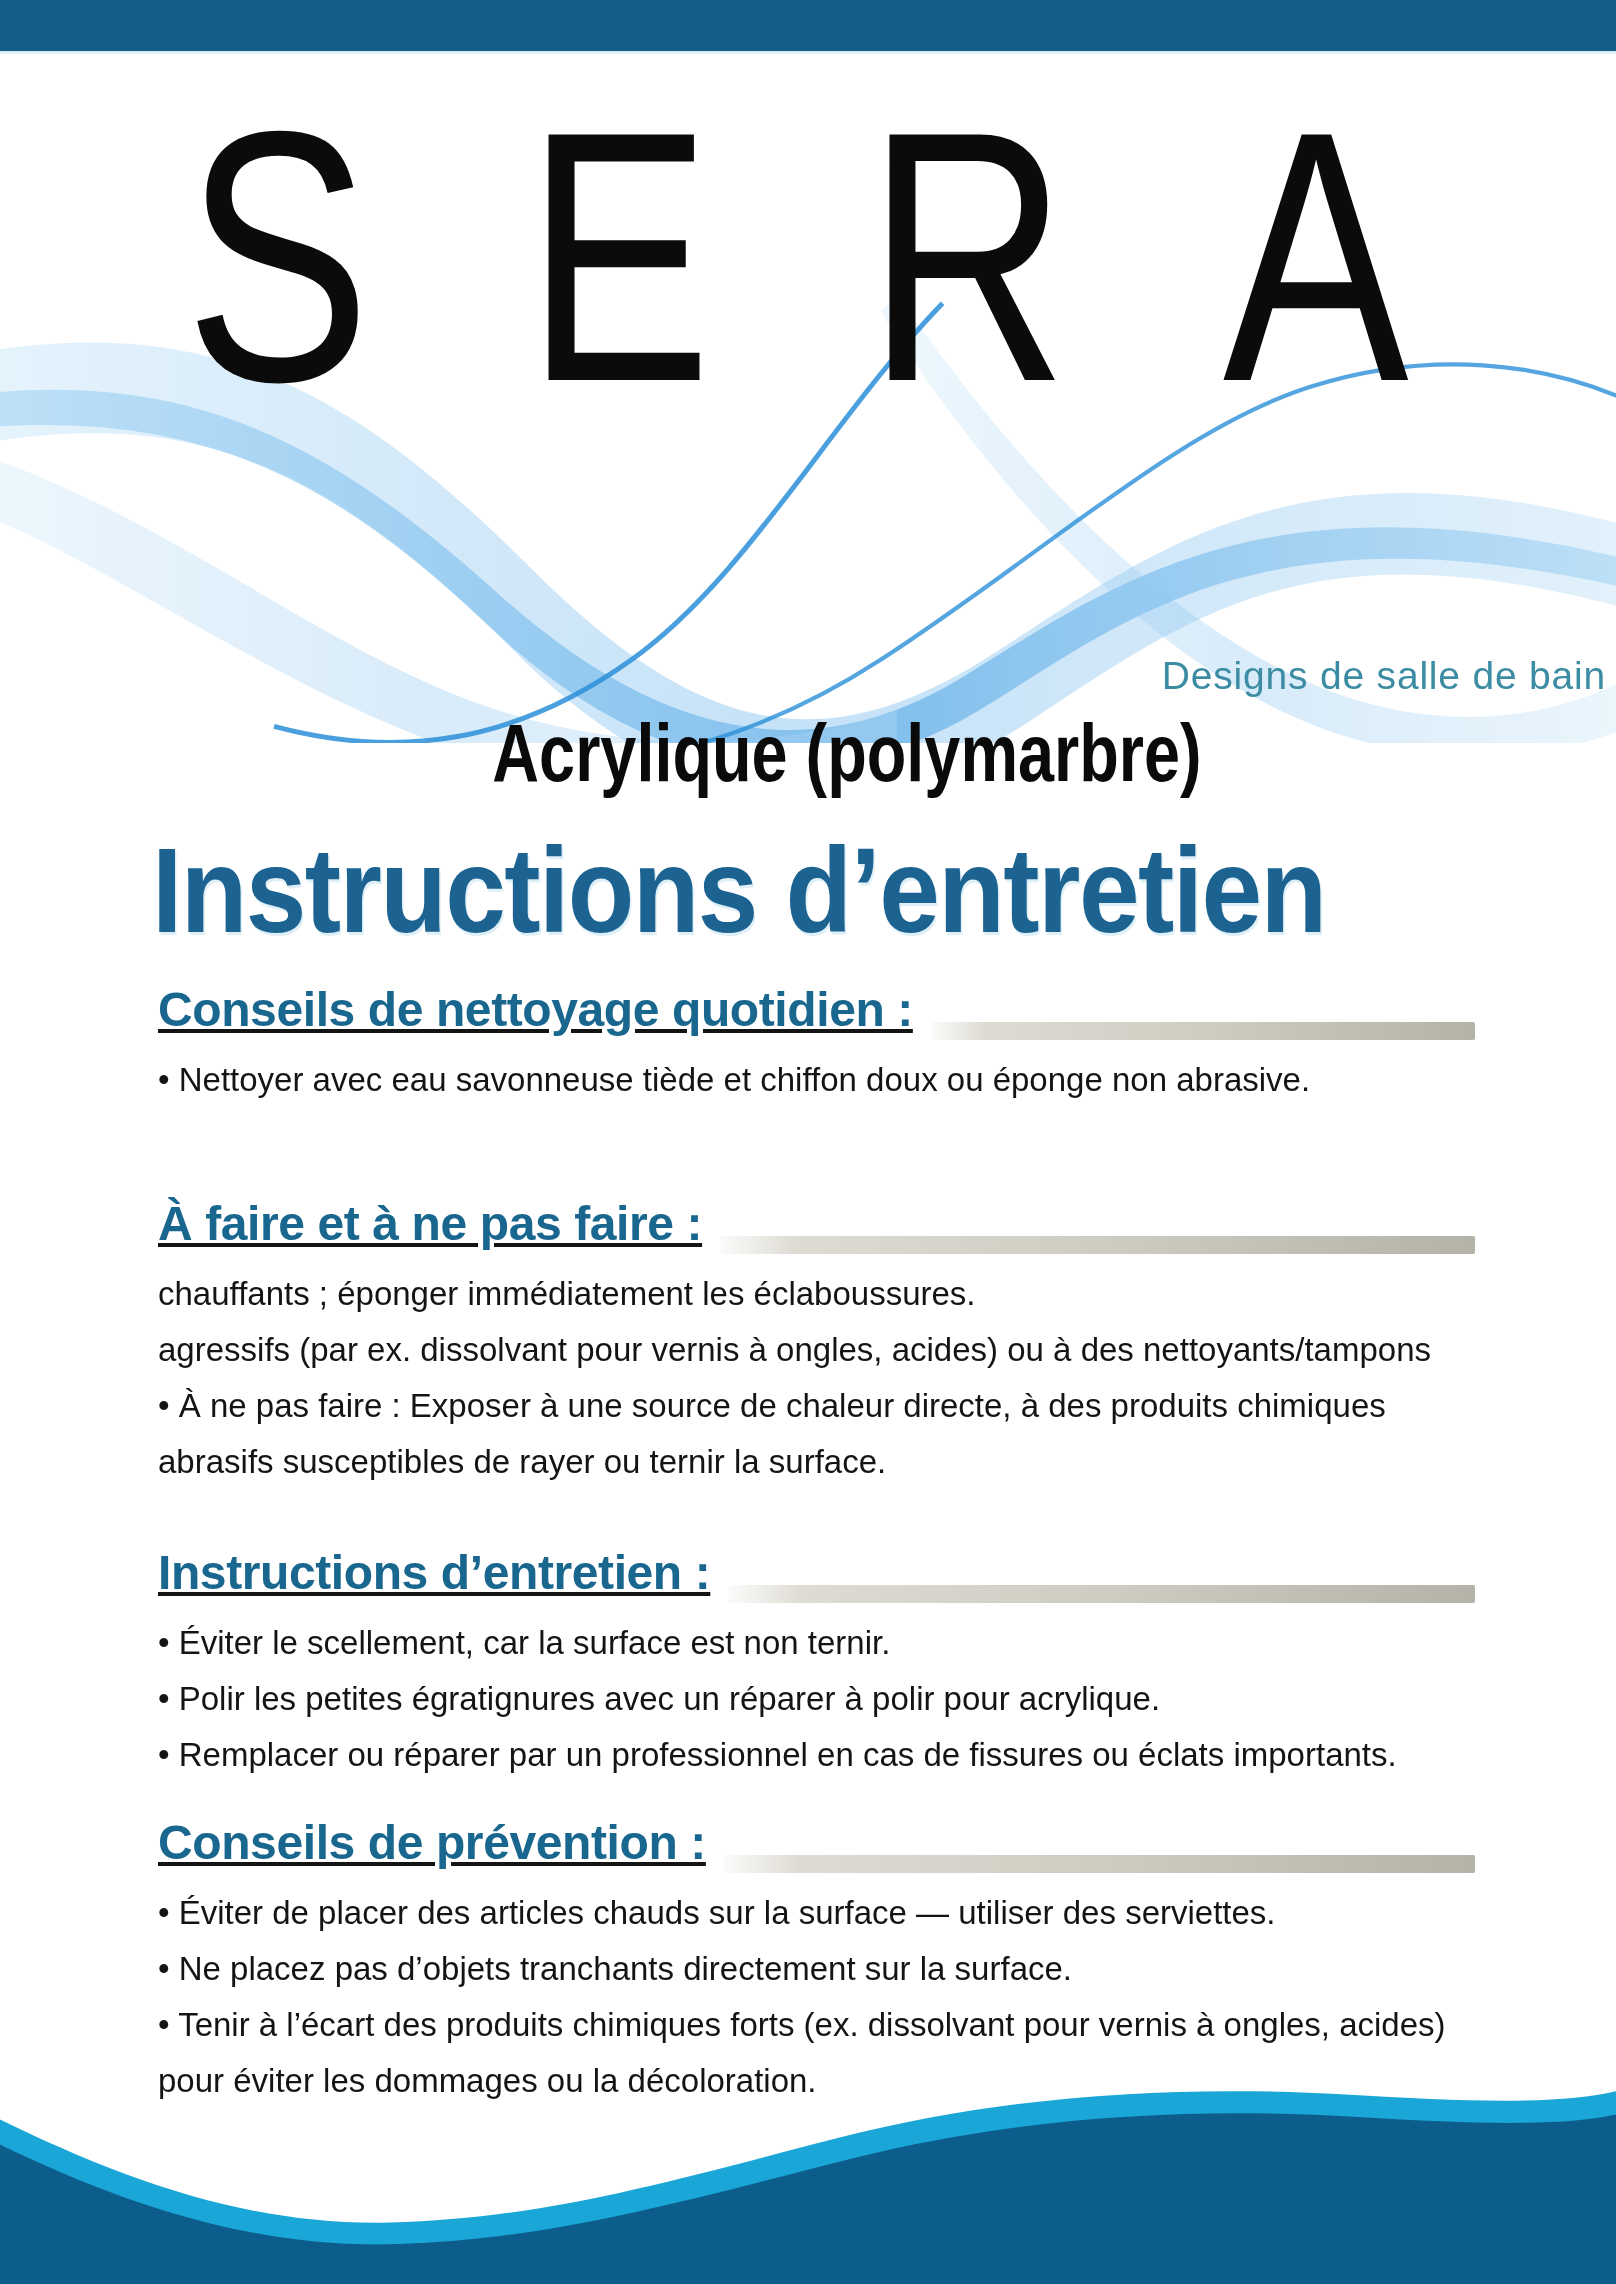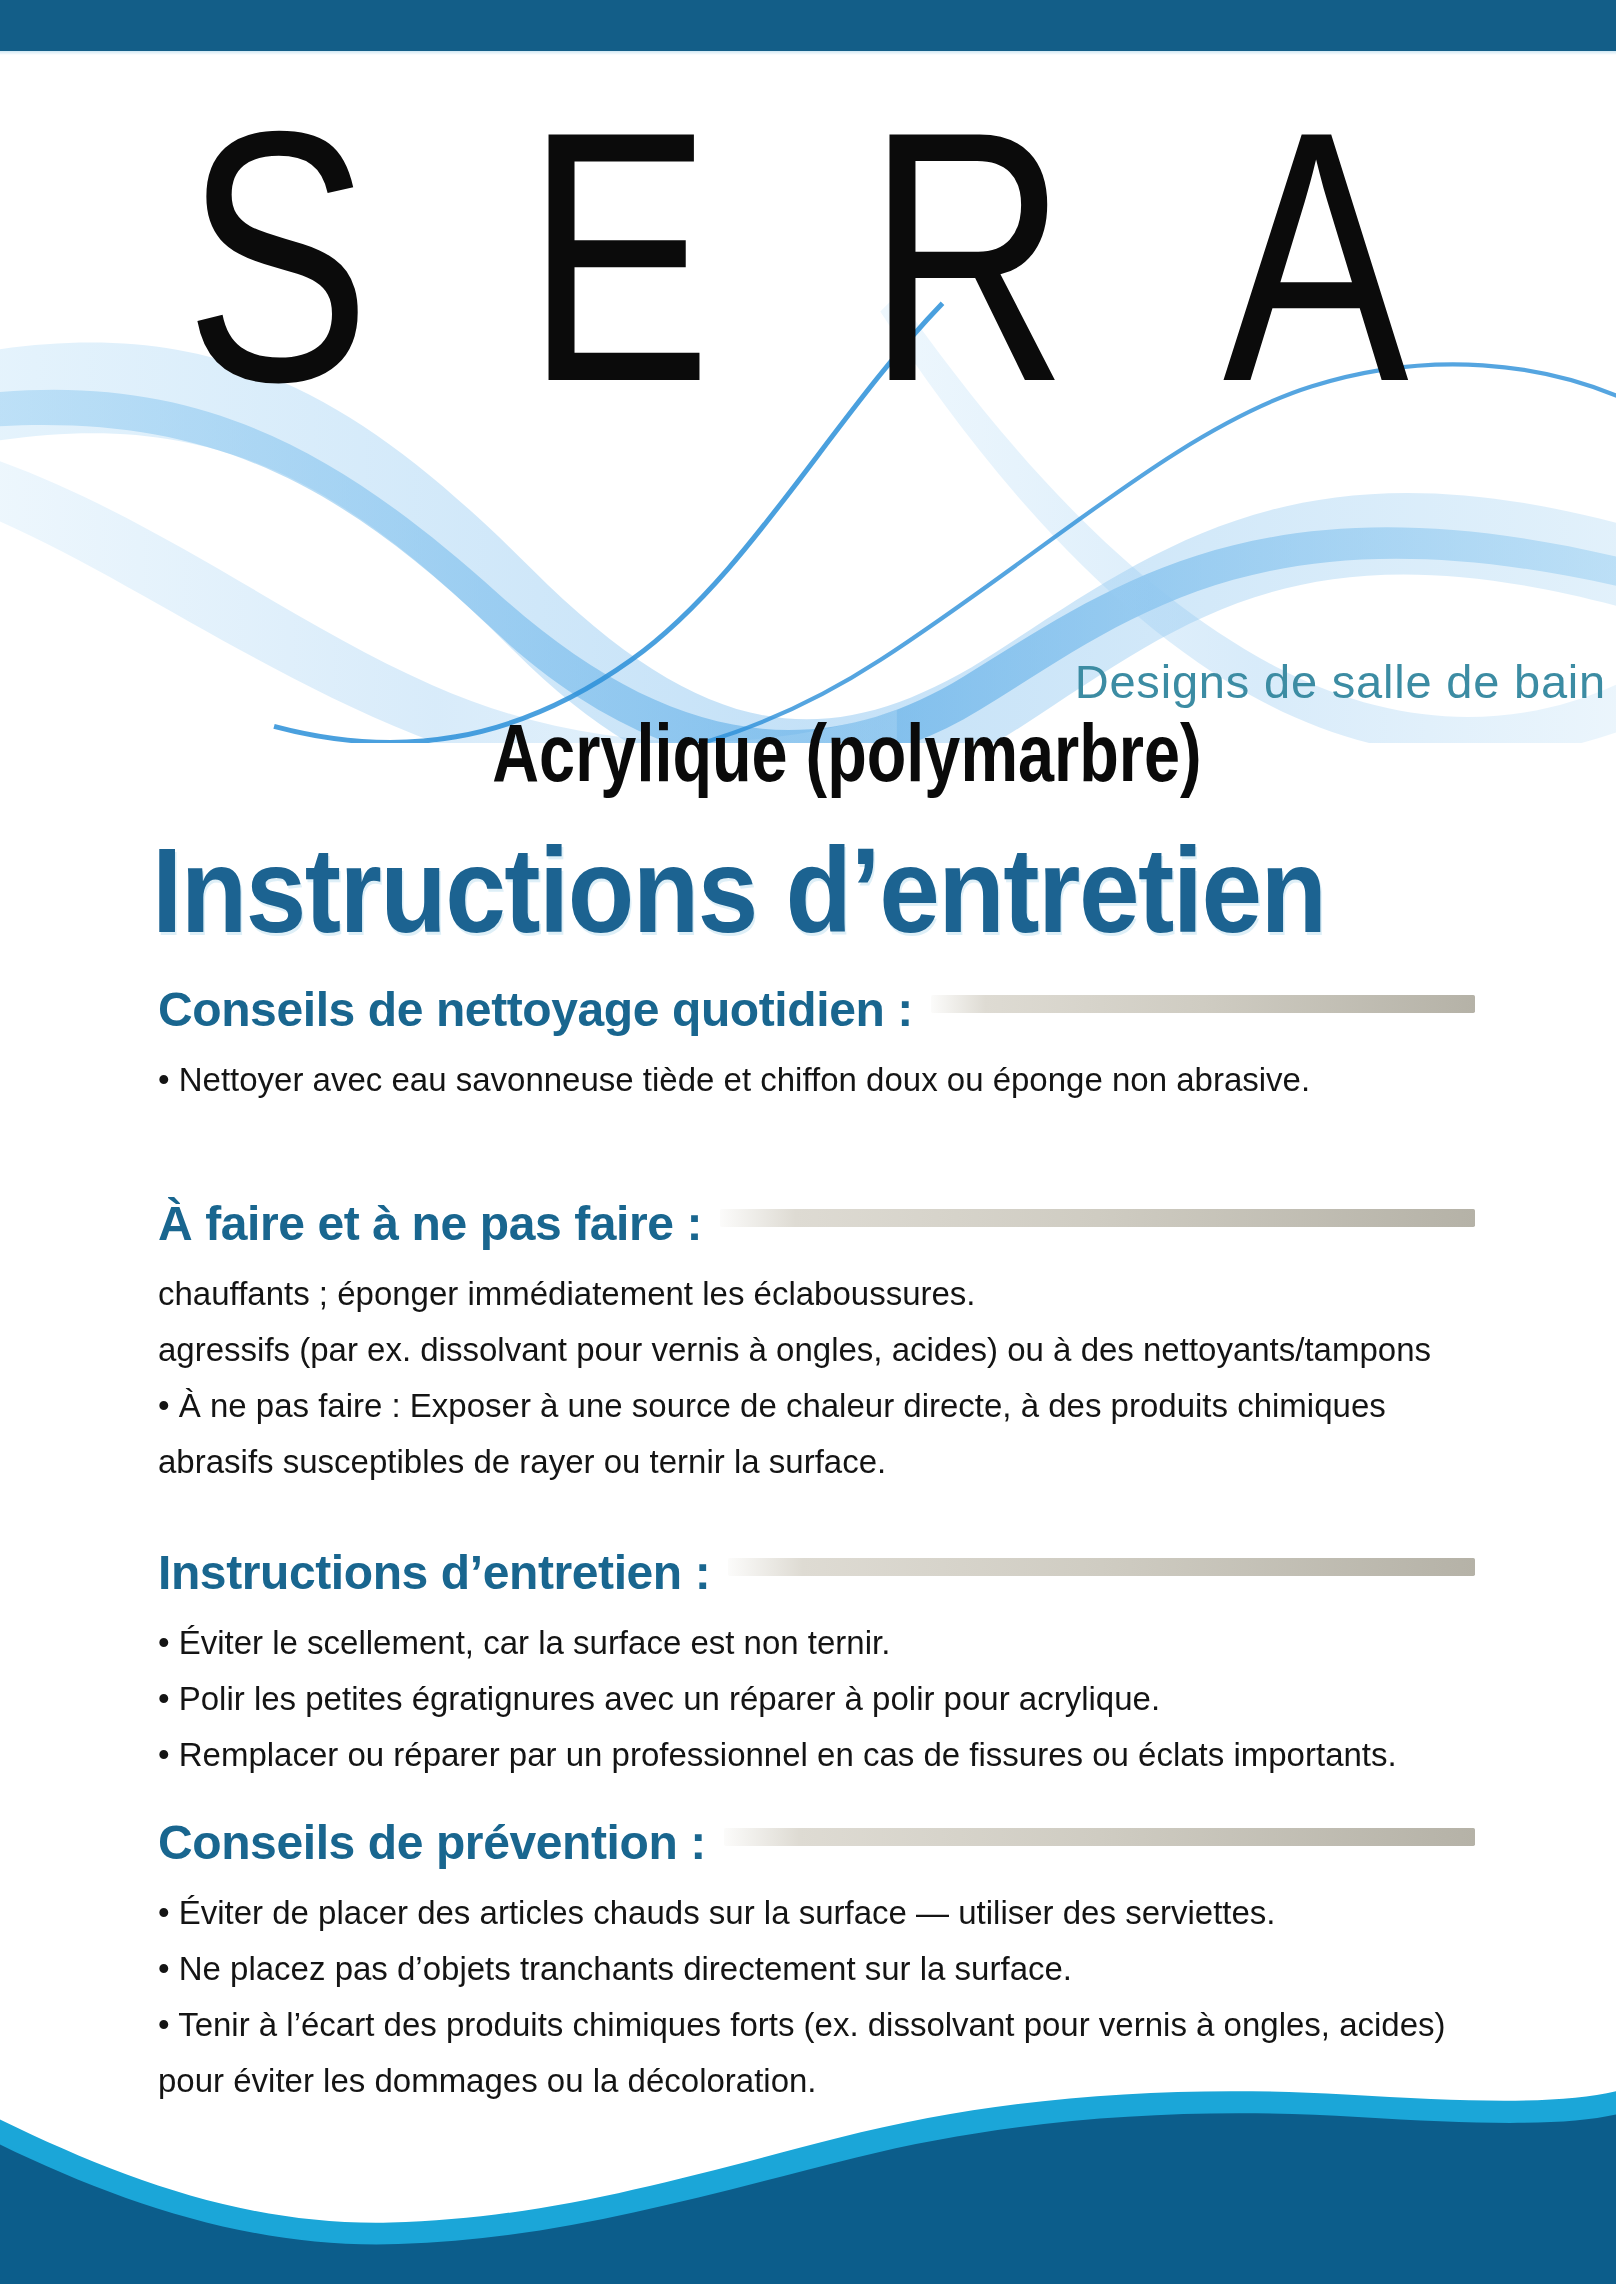--- a/index.html
+++ b/index.html
@@ -14,38 +14,38 @@
   .sera-row{position:absolute;top:78px;left:0;width:100%;display:flex;justify-content:flex-start;z-index:2;}
   .sera{
     font-size:357px;line-height:357px;font-weight:400;color:#0b0b0b;
     letter-spacing:199px;margin-right:-199px;white-space:nowrap;
     transform:scaleX(0.78) translateX(-12.5px);transform-origin:center;
   }
 
   .wave-mid{position:absolute;top:295px;left:0;width:1616px;height:448px;z-index:1;}
 
   .tagline{
-    position:absolute;top:654px;right:10px;font-size:47px;letter-spacing:0.8px;
+    position:absolute;top:654px;right:10px;font-size:39px;letter-spacing:0.8px;
     color:#3C8CA3;z-index:2;white-space:nowrap;
   }
   .product{
     position:absolute;top:708px;left:39px;width:100%;text-align:center;
     font-size:81px;line-height:90px;font-weight:700;color:#0a0a0a;
     transform:scaleX(0.8);transform-origin:center;white-space:nowrap;z-index:2;
   }
   .doc-title{
     position:absolute;top:824px;left:152px;font-size:121px;line-height:133px;
     font-weight:700;color:#1C6391;letter-spacing:-1.7px;white-space:nowrap;
     transform:scaleX(0.9);transform-origin:left center;z-index:2;
     text-shadow:1.7px 2.5px 0 rgba(173,216,235,0.4);
   }
 
   .section{position:absolute;left:158px;right:141px;z-index:2;}
   .s1{top:980px}.s2{top:1194px}.s3{top:1543px}.s4{top:1813px}
-  .sec-head{display:flex;align-items:flex-start;}
+  .sec-head{display:flex;align-items:flex-end;text-decoration:underline;}
   .sec-title{
     font-size:48px;line-height:60px;font-weight:700;color:#19668F;
     letter-spacing:-0.4px;white-space:nowrap;
   }
   .sec-bar{
     flex:1;height:18px;margin-left:18px;margin-top:15px;border-radius:1.7px;
     background:linear-gradient(90deg, rgba(232,230,223,0.15) 0%, #DEDBD3 10%, #CFCCC2 50%, #B5B2A7 100%);
   }
   .lines{margin-top:11.6px;}
   .line{font-size:33px;line-height:56px;white-space:nowrap;color:#141414;}

